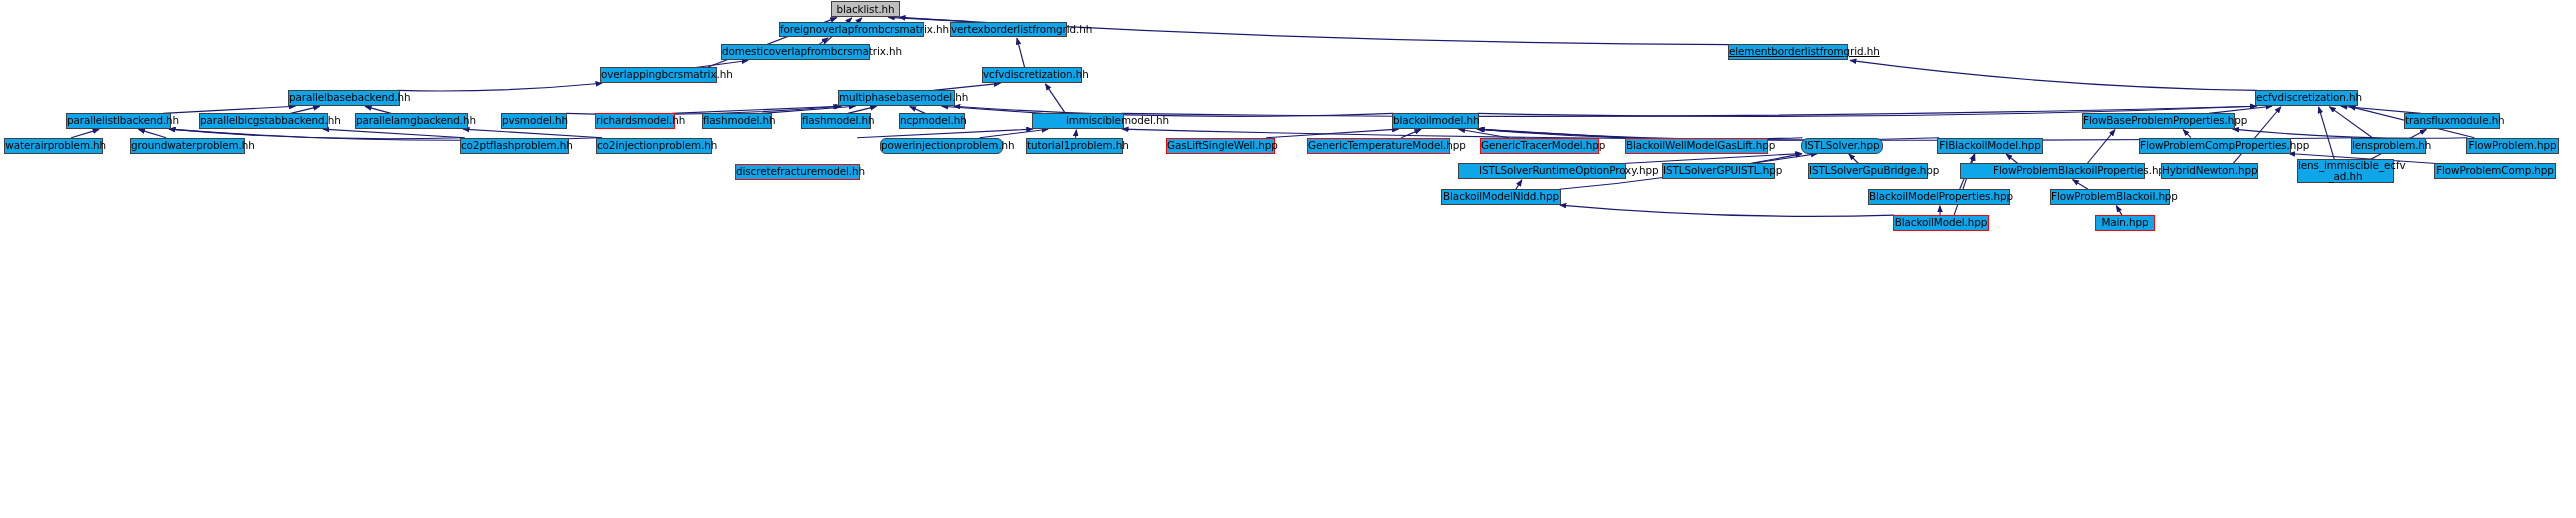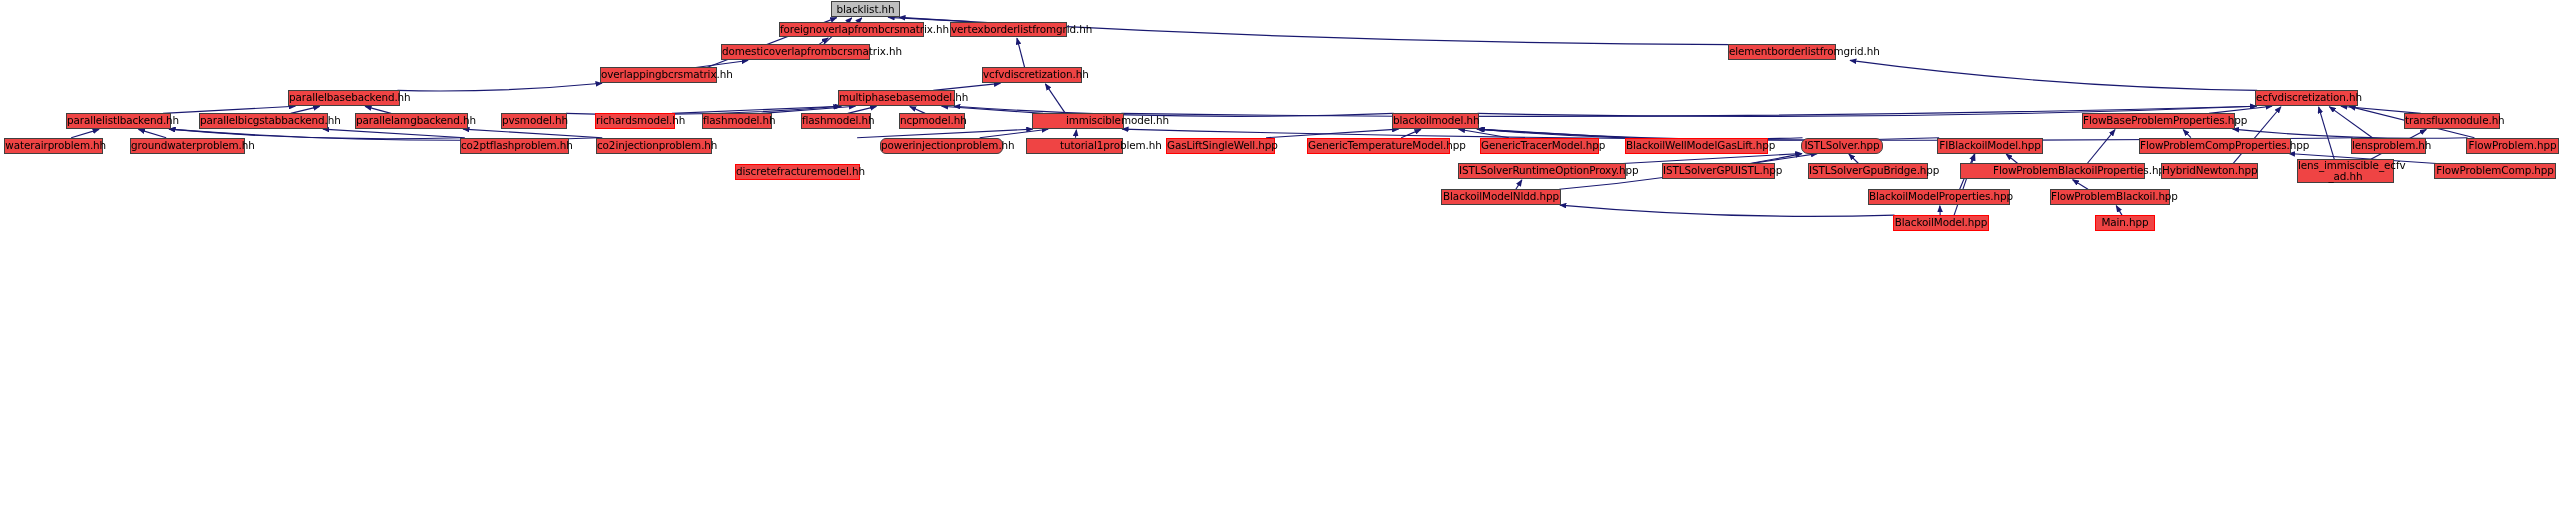--- a/index.html
+++ b/index.html
@@ -14,21 +14,21 @@
   }
   #edges{position:absolute;left:0;top:0;width:2576px;height:519px;}
   .node{
     position:absolute;
     box-sizing:border-box;
     display:flex;
     align-items:center;
     justify-content:center;
     text-align:center;
     border:0.7px solid #404040;
-    background:#ef4444;
+    background:#0ea5e9;
     color:#000000;
     font-size:10.4px;
     line-height:1.08;
     white-space:pre;
     letter-spacing:-0.1px;
     z-index:5;
   }
   .node.root{
     background:#bfbfbf;
     border:0.7px solid #404040;
@@ -111,21 +111,21 @@
         <path d="M3309.6133567662564,222 Q3348.321252235308,201.23635191310223 3387.029147704359,180.47270382620442" marker-end="url(#ah)"></path>
         <path d="M3401.4,228 Q3298.0788673483207,221.03363582583552 3194.7577346966414,214.06727165167104" marker-end="url(#ah)"></path>
         <path d="M2062.56,158 Q2606.220021105677,170.00459404306014 3149.880042211354,148.0091880861203" marker-end="url(#ah)"></path>
         <path d="M1565.44,158 Q2357.6600099455186,170.00315363592745 3149.880019891037,148.0063072718549" marker-end="url(#ah)"></path>
       </g>
   </svg>
   <div id="node-layer">
       <div class="node root" style="left: 831px; top: 1.4px; width: 69px; height: 15.8px;"><span class="lbl">blacklist.hh</span></div>
       <div class="node" style="left: 779px; top: 21.5px; width: 145px; height: 15.8px;"><span class="lbl">foreignoverlapfrombcrsmatrix.hh</span></div>
       <div class="node" style="left: 950px; top: 21.5px; width: 117px; height: 15.8px;"><span class="lbl">vertexborderlistfromgrid.hh</span></div>
-      <div class="node" style="left: 1728px; top: 44px; width: 108px; height: 15.8px;"><span class="lbl">elementborderlistfromgrid.hh</span></div>
+      <div class="node" style="left: 1728px; top: 44px; width: 120px; height: 15.8px; text-decoration: underline;"><span class="lbl">elementborderlistfromgrid.hh</span></div>
       <div class="node" style="left: 721px; top: 44px; width: 149px; height: 15.8px;"><span class="lbl">domesticoverlapfrombcrsmatrix.hh</span></div>
       <div class="node" style="left: 600px; top: 67px; width: 117px; height: 15.8px;"><span class="lbl">overlappingbcrsmatrix.hh</span></div>
       <div class="node" style="left: 982px; top: 67px; width: 100px; height: 15.8px;"><span class="lbl">vcfvdiscretization.hh</span></div>
       <div class="node" style="left: 288px; top: 90px; width: 112px; height: 15.8px;"><span class="lbl">parallelbasebackend.hh</span></div>
       <div class="node" style="left: 838px; top: 90px; width: 117px; height: 15.8px;"><span class="lbl">multiphasebasemodel.hh</span></div>
       <div class="node" style="left: 2255px; top: 90px; width: 103px; height: 15.8px;"><span class="lbl">ecfvdiscretization.hh</span></div>
       <div class="node" style="left: 66px; top: 113px; width: 105px; height: 15.8px;"><span class="lbl">parallelistlbackend.hh</span></div>
       <div class="node" style="left: 199px; top: 113px; width: 129px; height: 15.8px;"><span class="lbl">parallelbicgstabbackend.hh</span></div>
       <div class="node" style="left: 355px; top: 113px; width: 113px; height: 15.8px;"><span class="lbl">parallelamgbackend.hh</span></div>
       <div class="node" style="left: 501px; top: 113px; width: 66px; height: 15.8px;"><span class="lbl">pvsmodel.hh</span></div>
@@ -136,31 +136,31 @@
       <div class="node" style="left: 1032px; top: 113px; width: 92px; height: 15.8px; padding-left: 33px;"><span class="lbl">immisciblemodel.hh</span></div>
       <div class="node" style="left: 1392px; top: 113px; width: 87px; height: 15.8px;"><span class="lbl">blackoilmodel.hh</span></div>
       <div class="node" style="left: 2082px; top: 113px; width: 153px; height: 15.8px;"><span class="lbl">FlowBaseProblemProperties.hpp</span></div>
       <div class="node" style="left: 2404px; top: 113px; width: 96px; height: 15.8px;"><span class="lbl">transfluxmodule.hh</span></div>
       <div class="node" style="left: 4.3px; top: 138px; width: 99px; height: 15.8px;"><span class="lbl">waterairproblem.hh</span></div>
       <div class="node" style="left: 130px; top: 138px; width: 115px; height: 15.8px;"><span class="lbl">groundwaterproblem.hh</span></div>
       <div class="node" style="left: 460px; top: 138px; width: 109px; height: 15.8px;"><span class="lbl">co2ptflashproblem.hh</span></div>
       <div class="node" style="left: 596px; top: 138px; width: 116px; height: 15.8px;"><span class="lbl">co2injectionproblem.hh</span></div>
       <div class="node red" style="left: 735px; top: 138px; width: 125px; height: 15.8px; margin-top: 26px;"><span class="lbl">discretefracturemodel.hh</span></div>
       <div class="node" style="left: 880px; top: 138px; width: 123px; height: 15.8px; border-radius: 6px;"><span class="lbl">powerinjectionproblem.hh</span></div>
-      <div class="node" style="left: 1026px; top: 138px; width: 97px; height: 15.8px; padding-left: 33px;"><span class="lbl">tutorial1problem.hh</span></div>
+      <div class="node" style="left: 1026px; top: 138px; width: 97px; height: 15.8px;"><span class="lbl">tutorial1problem.hh</span></div>
       <div class="node red" style="left: 1166px; top: 138px; width: 109px; height: 15.8px;"><span class="lbl">GasLiftSingleWell.hpp</span></div>
       <div class="node red" style="left: 1307px; top: 138px; width: 143px; height: 15.8px;"><span class="lbl">GenericTemperatureModel.hpp</span></div>
       <div class="node red" style="left: 1480px; top: 138px; width: 119px; height: 15.8px;"><span class="lbl">GenericTracerModel.hpp</span></div>
       <div class="node red" style="left: 1625px; top: 138px; width: 143px; height: 15.8px;"><span class="lbl">BlackoilWellModelGasLift.hpp</span></div>
       <div class="node" style="left: 1801px; top: 138px; width: 82px; height: 15.8px; border-radius: 7px;"><span class="lbl">ISTLSolver.hpp</span></div>
       <div class="node" style="left: 1937px; top: 138px; width: 106px; height: 15.8px;"><span class="lbl">FIBlackoilModel.hpp</span></div>
       <div class="node" style="left: 2139px; top: 138px; width: 152px; height: 15.8px;"><span class="lbl">FlowProblemCompProperties.hpp</span></div>
       <div class="node" style="left: 2351px; top: 138px; width: 75px; height: 15.8px;"><span class="lbl">lensproblem.hh</span></div>
       <div class="node" style="left: 2466px; top: 138px; width: 93px; height: 15.8px;"><span class="lbl">FlowProblem.hpp</span></div>
-      <div class="node" style="left: 1458px; top: 163px; width: 168px; height: 15.8px;"><span class="lbl">ISTLSolverRuntimeOptionProxy.hpp</span></div>
+      <div class="node" style="left: 1458px; top: 163px; width: 168px; height: 15.8px; padding-left: 20px;"><span class="lbl">ISTLSolverRuntimeOptionProxy.hpp</span></div>
       <div class="node" style="left: 1662px; top: 163px; width: 113px; height: 15.8px;"><span class="lbl">ISTLSolverGPUISTL.hpp</span></div>
       <div class="node" style="left: 1808px; top: 163px; width: 120px; height: 15.8px;"><span class="lbl">ISTLSolverGpuBridge.hpp</span></div>
       <div class="node" style="left: 1960px; top: 163px; width: 185px; height: 15.8px; padding-left: 32px;"><span class="lbl">FlowProblemBlackoilProperties.hpp</span></div>
       <div class="node" style="left: 2161px; top: 163px; width: 97px; height: 15.8px;"><span class="lbl">HybridNewton.hpp</span></div>
       <div class="node" style="left: 2297px; top: 159px; width: 97px; height: 24px;"><span class="lbl">lens_immiscible_ecfv
 _ad.hh</span></div>
       <div class="node" style="left: 2434px; top: 163px; width: 122px; height: 15.8px;"><span class="lbl">FlowProblemComp.hpp</span></div>
       <div class="node" style="left: 1441px; top: 189px; width: 120px; height: 15.8px;"><span class="lbl">BlackoilModelNldd.hpp</span></div>
       <div class="node" style="left: 1868px; top: 189px; width: 142px; height: 15.8px;"><span class="lbl">BlackoilModelProperties.hpp</span></div>
       <div class="node" style="left: 2050px; top: 189px; width: 120px; height: 15.8px;"><span class="lbl">FlowProblemBlackoil.hpp</span></div>

